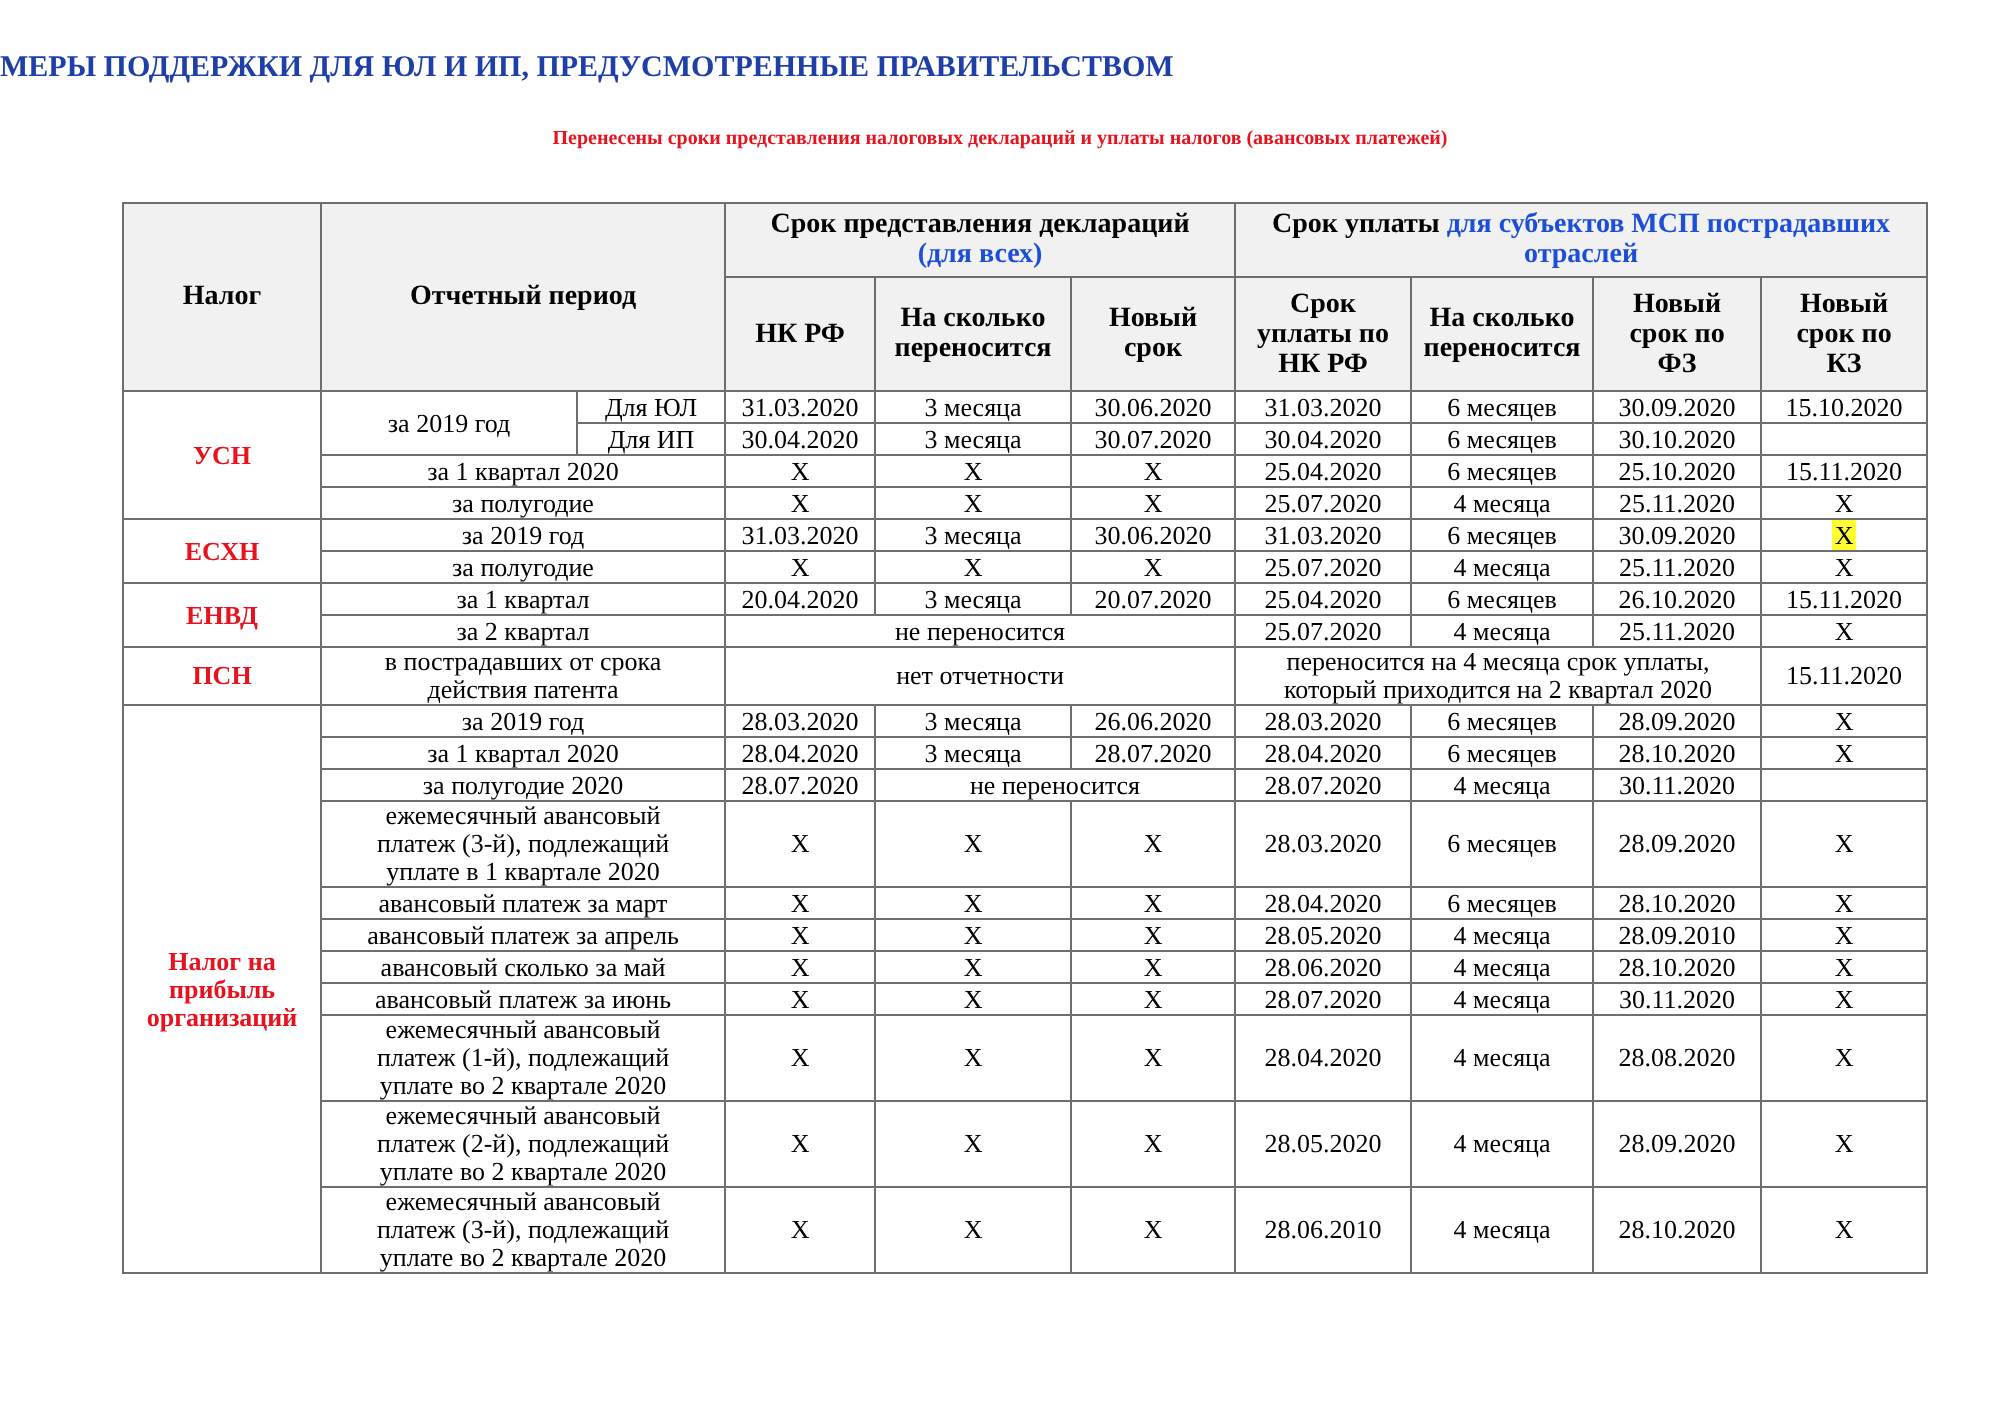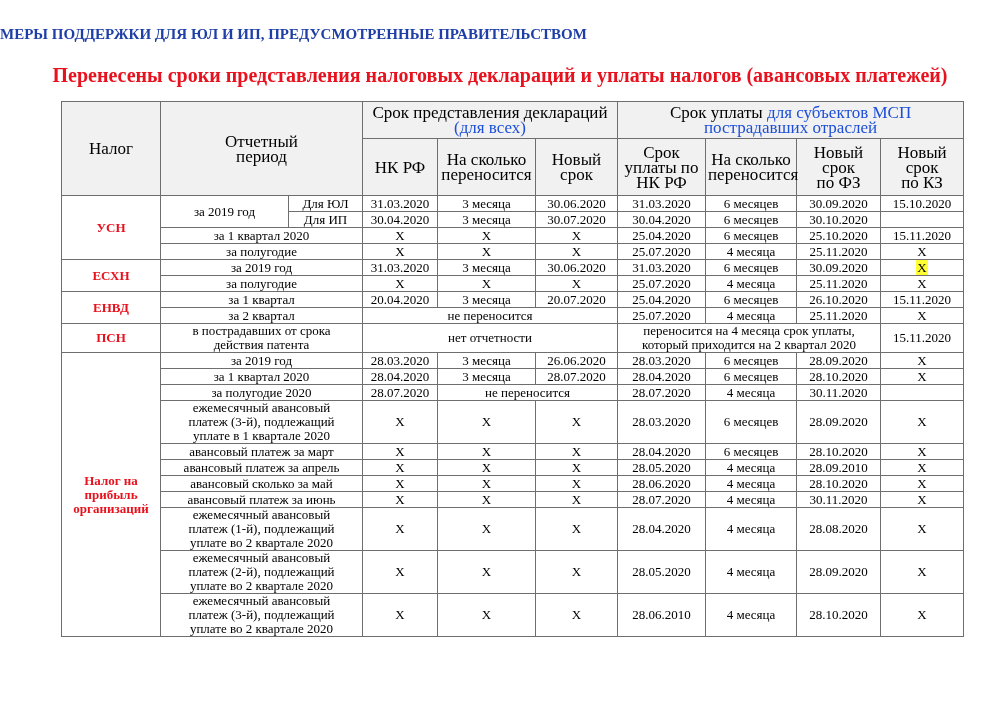--- a/index.html
+++ b/index.html
@@ -1,26 +1,26 @@
 <!DOCTYPE html>
 <html><head>
 <meta charset="utf-8">
 <style>
   html, body { margin:0; padding:0; background:#ffffff; }
   body { width:1000px; height:707px; position:relative; overflow:hidden;
          font-family:"Liberation Serif", serif; color:#000; }
   .title { position:absolute; left:0; width:1000px; top:26px; text-align:left;
            font-weight:bold; font-size:15px; color:#1f3fa8; letter-spacing:0; }
   .subtitle { position:absolute; left:0; width:1000px; top:64px; text-align:center;
-              font-weight:bold; font-size:20px; color:#e8121e; }
+              font-weight:bold; font-size:10px; color:#e8121e; }
   table.grid { position:absolute; left:61px; top:101px; width:902px;
                border-collapse:collapse; table-layout:fixed; font-size:13px; line-height:14px; }
   table.grid td, table.grid th { border:1px solid #6e6e6e; text-align:center; vertical-align:middle;
                padding:0 2px; }
-  table.grid th { background:#f1f1f1; font-weight:normal; font-size:17px; line-height:15px; }
+  table.grid th { background:#f1f1f1; font-weight:bold; font-size:14px; line-height:15px; }
   table.grid td { height:15px; }
   .red { color:#1d4ed8; }
   .tax { color:#e8121e; font-weight:bold; font-size:13px; }
   .hl { background:#ffff33; padding:0 1px; }
   .tall td { height:47px; }
   .tall2 td { height:30px; }
 </style>
 </head>
 <body>
 

